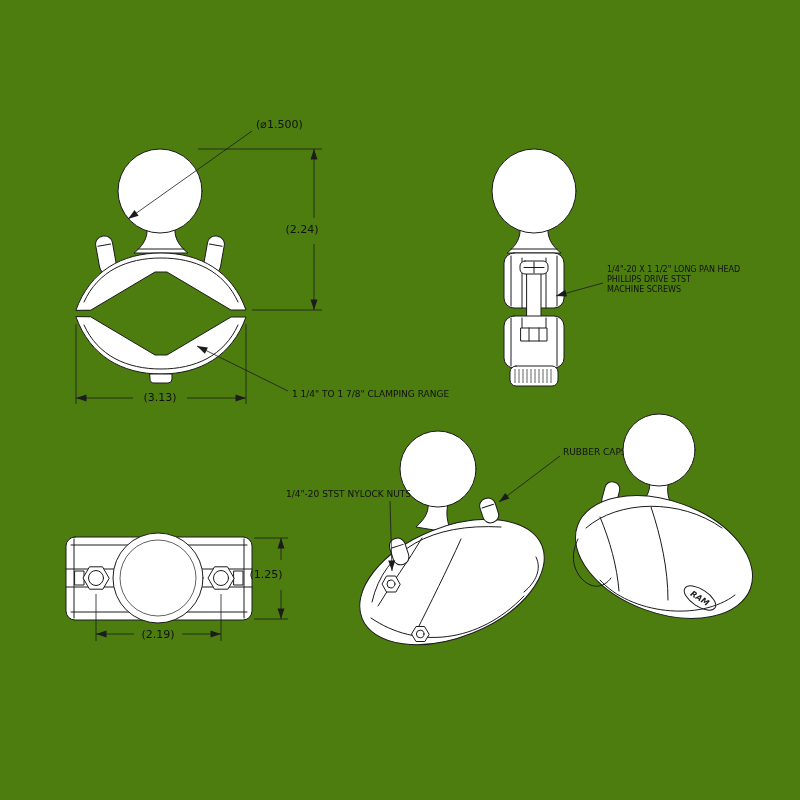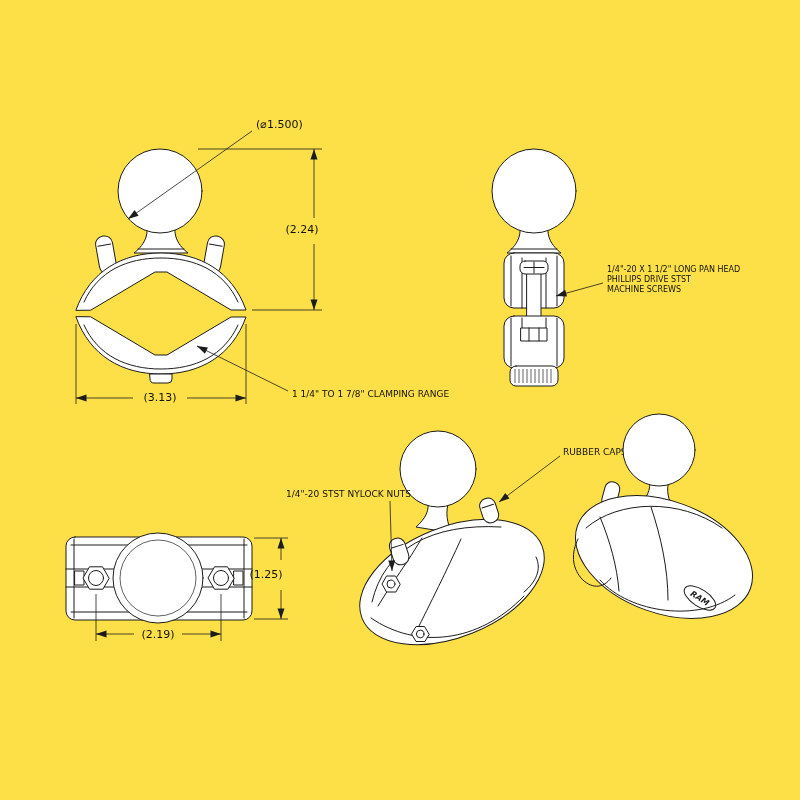--- a/index.html
+++ b/index.html
@@ -1,16 +1,16 @@
 <!DOCTYPE html>
 <html><head>
 <meta charset="utf-8">
 <style>
   html,body{margin:0;padding:0;background:#fff;}
-  .canvas{position:relative;width:800px;height:800px;background:#fde047;overflow:hidden;}
+  .canvas{position:relative;width:800px;height:800px;background:#4d7c0f;overflow:hidden;}
   svg{position:absolute;left:0;top:0;}
   .fw{fill:#ffffff;stroke:#1c1c1c;stroke-width:1;stroke-linejoin:round;stroke-linecap:round;}
   .ln{fill:none;stroke:#1c1c1c;stroke-width:1;stroke-linejoin:round;stroke-linecap:round;}
   .thin{fill:none;stroke:#1c1c1c;stroke-width:0.7;}
   .dim{fill:none;stroke:#1c1c1c;stroke-width:0.8;}
   text{font-family:"DejaVu Sans",sans-serif;fill:#111;}
   .t-dim{font-size:11px;}
   .t-note{font-size:9px;}
   .t-note-sm{font-size:8px;}
   .t-brand{font-size:8px;font-weight:bold;font-style:italic;fill:#1c1c1c;}

